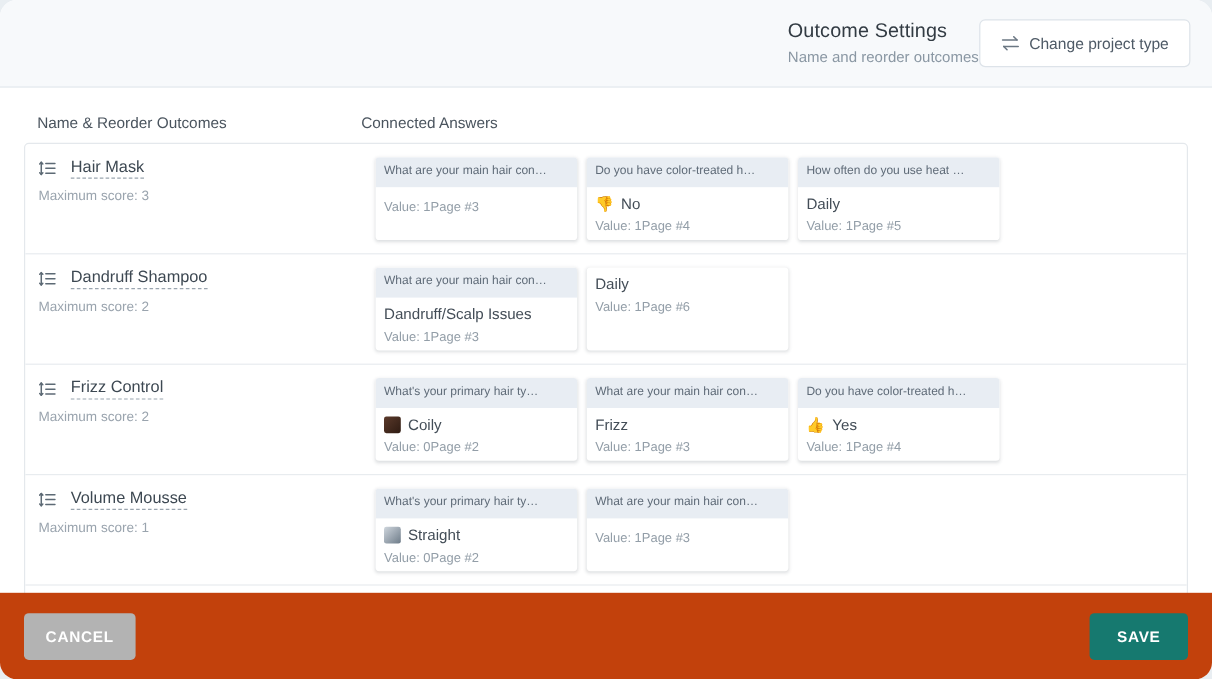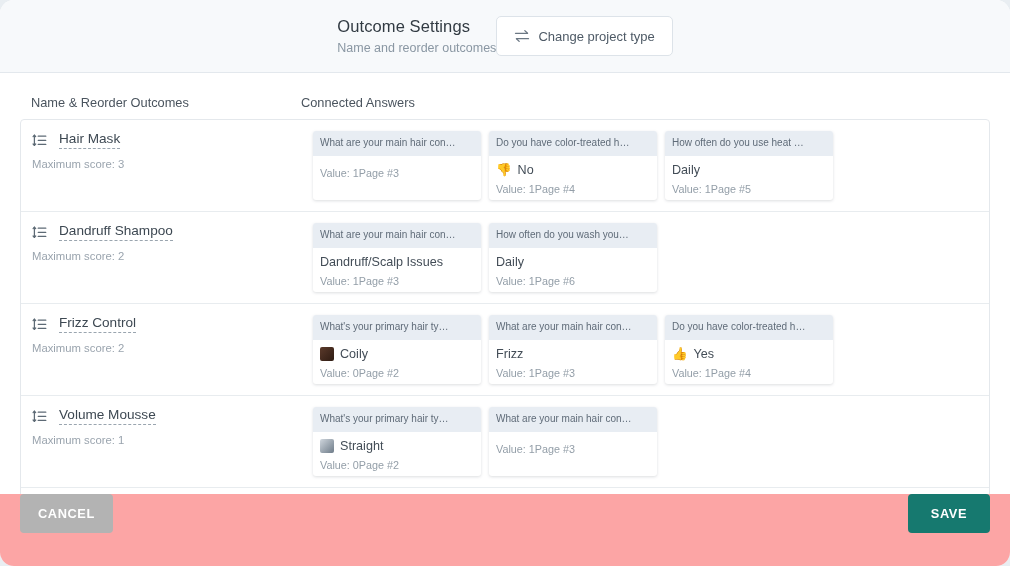--- a/index.html
+++ b/index.html
@@ -21,21 +21,21 @@
     overflow: hidden;
   }
 
   
   .modal-header {
     height: 73px;
     background: #f7f9fb;
     border-bottom: 1px solid #e3e8ed;
     display: flex;
     align-items: center;
-    justify-content: center;
+    justify-content: flex-end;
     padding: 0 18px 0 18px;
   }
   .header-text { padding-left: 0px; }
   .header-title {
     font-size: 16.5px;
     color: #323b43;
     letter-spacing: .1px;
     line-height: 20px;
   }
   .header-sub {
@@ -150,23 +150,24 @@
     color: #939ea8;
     margin-top: 5px;
   }
 
   
   .modal-footer {
     position: absolute;
     left: 0; right: 0; bottom: 0;
     height: 72px;
     display: flex;
+    align-items: center;
     justify-content: space-between;
     padding: 0 20px;
-    background: #fca5a5;
+    background: #c2410c;
   }
   .btn {
     border: none;
     border-radius: 4px;
     height: 39px;
     min-width: 82px;
     padding: 0 18px;
     font-size: 12.8px;
     font-weight: bold;
     letter-spacing: .6px;
@@ -284,21 +285,20 @@
                 <div class="ans-label">
                   <span>Dandruff/Scalp Issues</span>
                 </div>
                 <div class="ans-meta">
                   <span>Value: 1</span>
                   <span>Page #3</span>
                 </div>
               </div>
             </div>
             <div class="ans-card">
-              <div class="ans-q">How often do you wash you…</div>
               <div class="ans-body">
                 <div class="ans-label">
                   <span>Daily</span>
                 </div>
                 <div class="ans-meta">
                   <span>Value: 1</span>
                   <span>Page #6</span>
                 </div>
               </div>
             </div>

